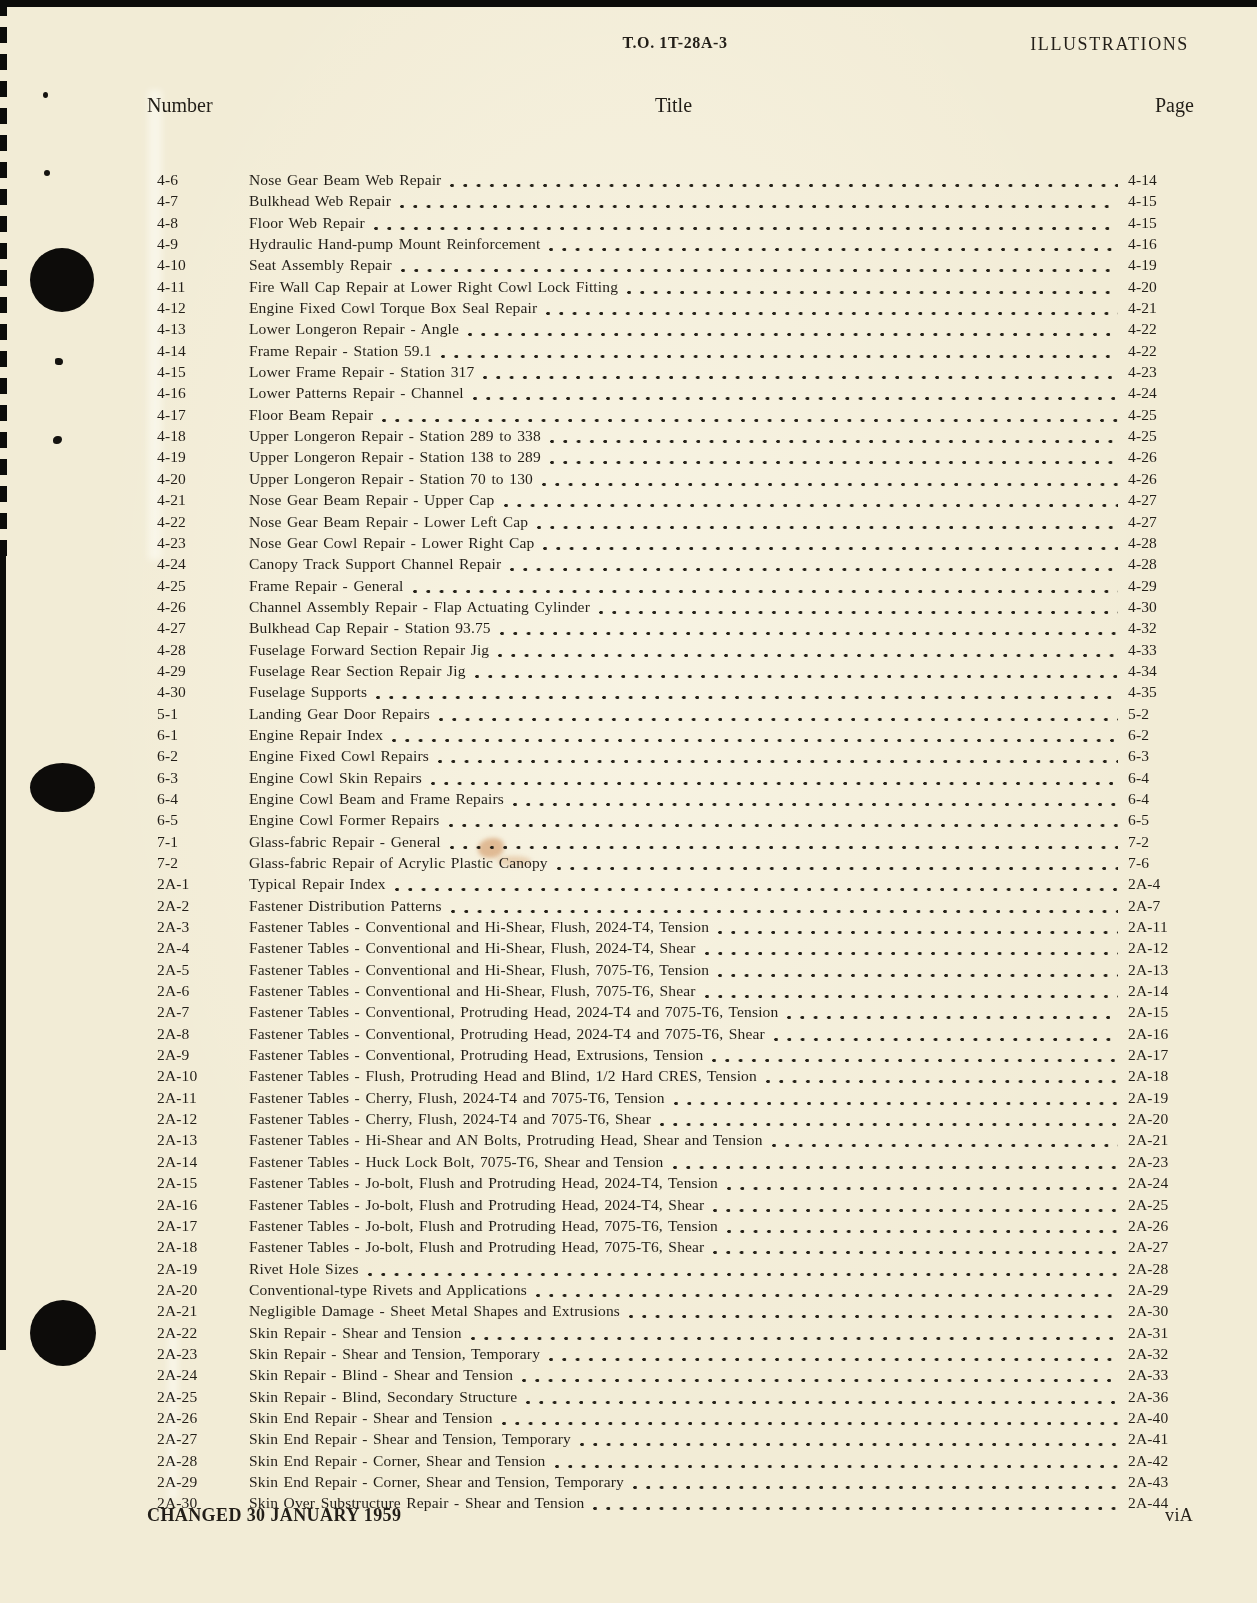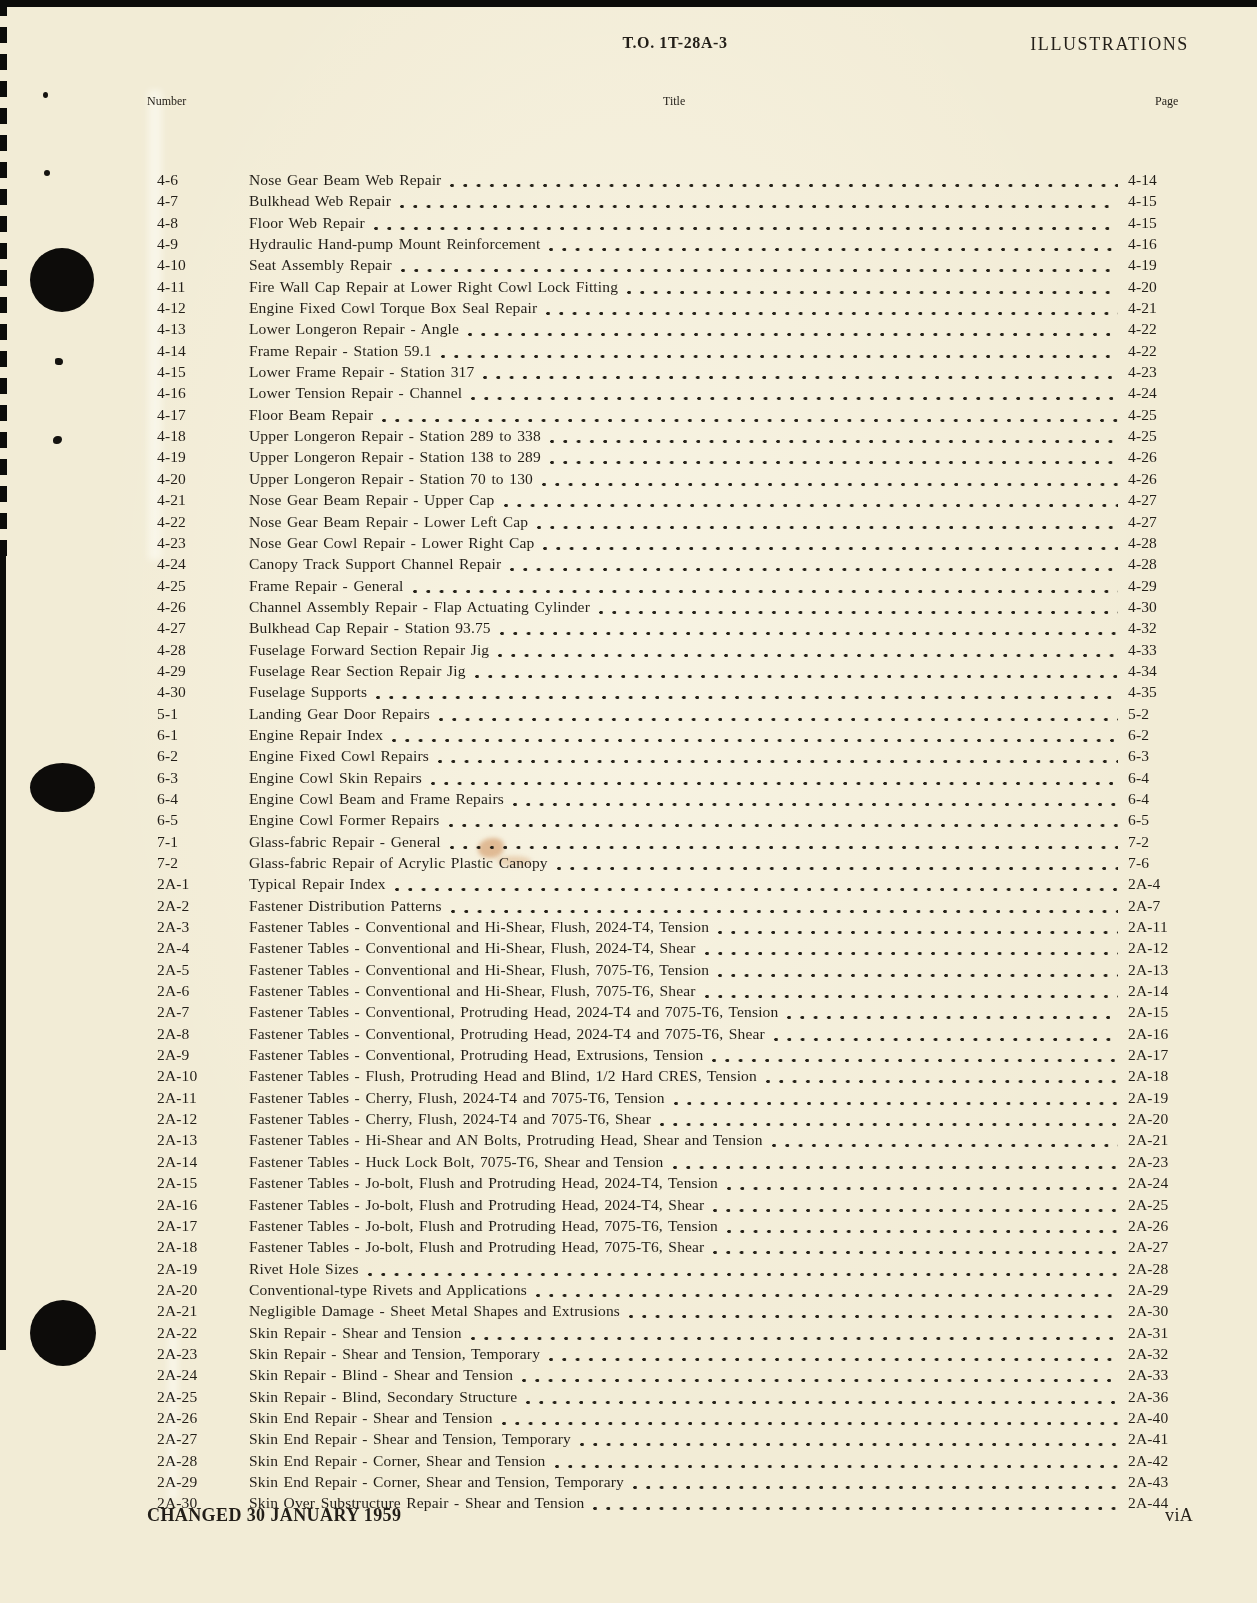--- a/index.html
+++ b/index.html
@@ -50,21 +50,21 @@
   .header{position:absolute;top:34px;left:147px;width:1056px;height:24px;}
   .doc-number{
     position:absolute;left:50%;transform:translateX(-50%);
     font-size:16px;font-weight:bold;letter-spacing:.6px;white-space:nowrap;
   }
   .section-title{
     position:absolute;right:14px;top:0;
     font-size:18px;font-weight:normal;letter-spacing:1.6px;white-space:nowrap;
   }
   
-  .colhead{position:absolute;top:94px;left:147px;width:1056px;height:22px;font-size:12px;text-align:right;}
+  .colhead{position:absolute;top:94px;left:147px;width:1056px;height:22px;font-size:20px;text-align:right;}
   .col-number{position:absolute;left:0;}
   .col-title{position:absolute;left:50%;transform:translateX(-54%);}
   .col-page{position:absolute;left:1008px;}
   
   .toc{position:absolute;top:139px;left:157px;width:1046px;margin-top:32px;}
   .row{
     display:flex;align-items:baseline;height:21.35px;
     font-size:15.5px;letter-spacing:.15px;word-spacing:1.5px;white-space:nowrap;
   }
   .num{width:92px;flex:none;}
@@ -171,21 +171,21 @@
         <span class="pg">4-22</span>
       </div>
       <div class="row">
         <span class="num">4-15</span>
         <span class="title">Lower Frame Repair - Station 317</span>
         <span class="leader"></span>
         <span class="pg">4-23</span>
       </div>
       <div class="row">
         <span class="num">4-16</span>
-        <span class="title">Lower Tension Repair - Channel</span>
+        <span class="title">Lower Patterns Repair - Channel</span>
         <span class="leader"></span>
         <span class="pg">4-24</span>
       </div>
       <div class="row">
         <span class="num">4-17</span>
         <span class="title">Floor Beam Repair</span>
         <span class="leader"></span>
         <span class="pg">4-25</span>
       </div>
       <div class="row">

